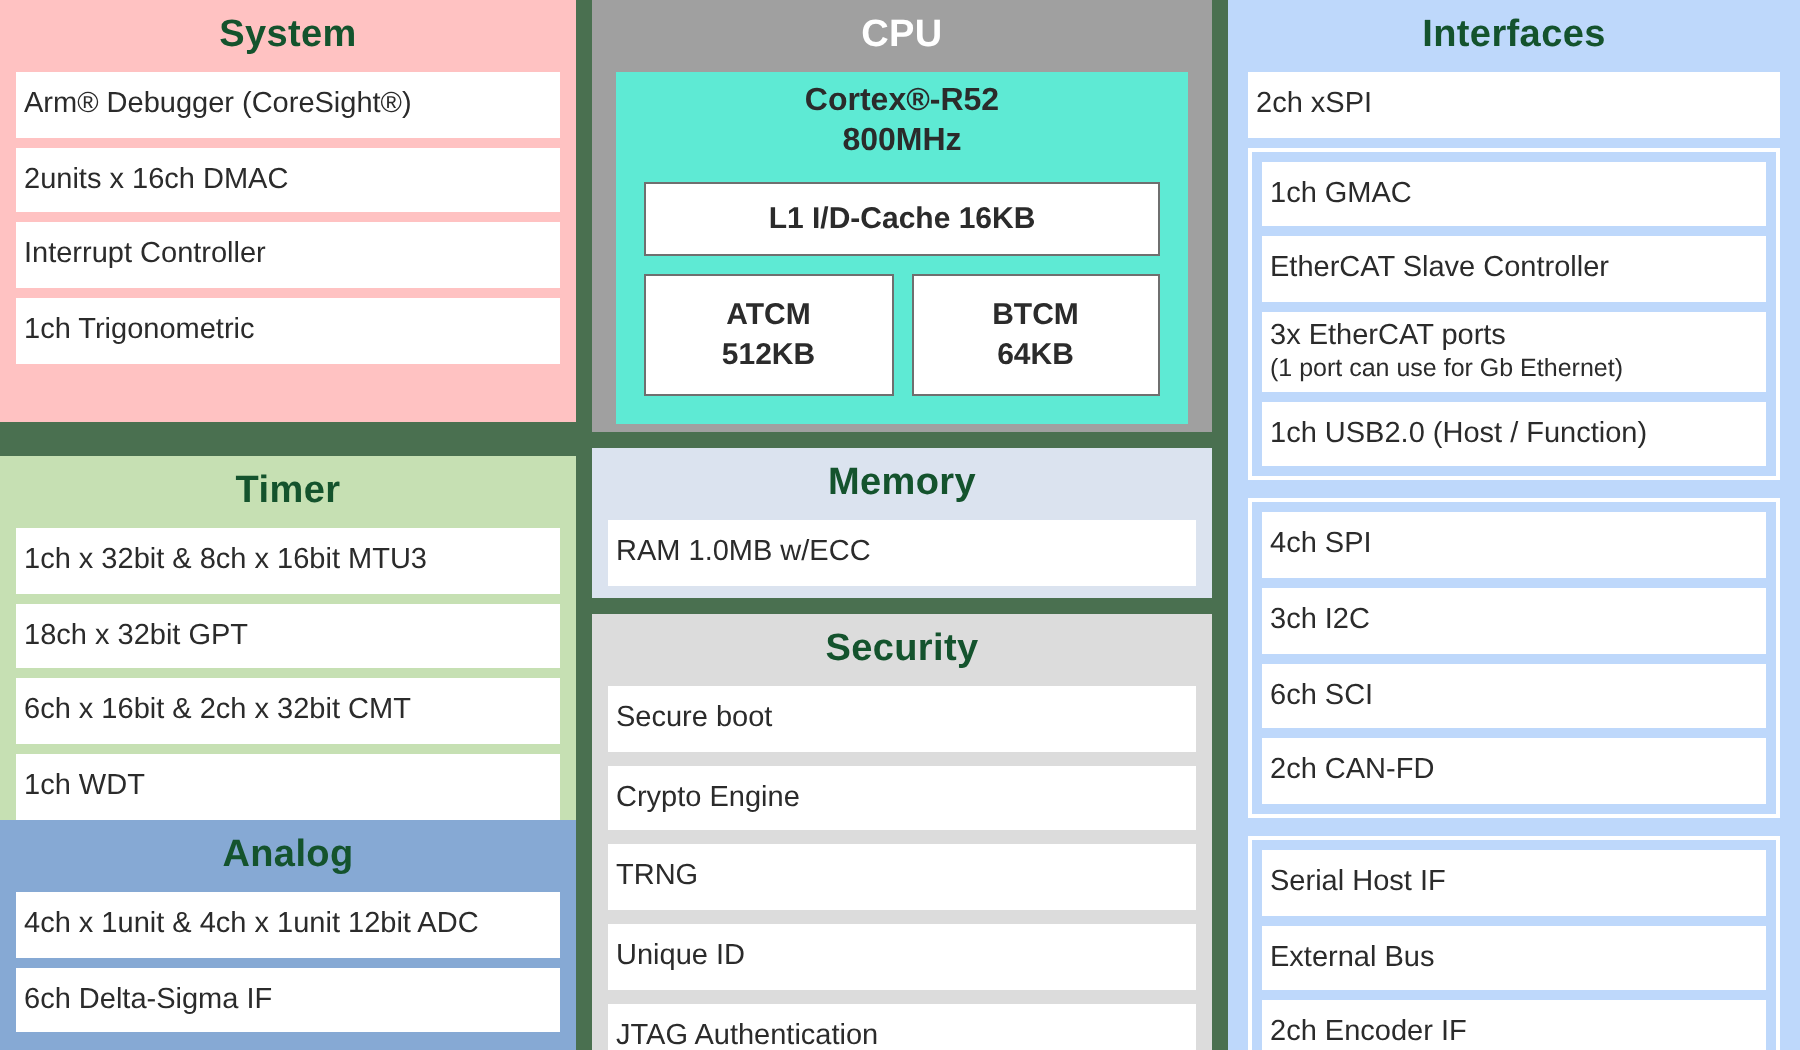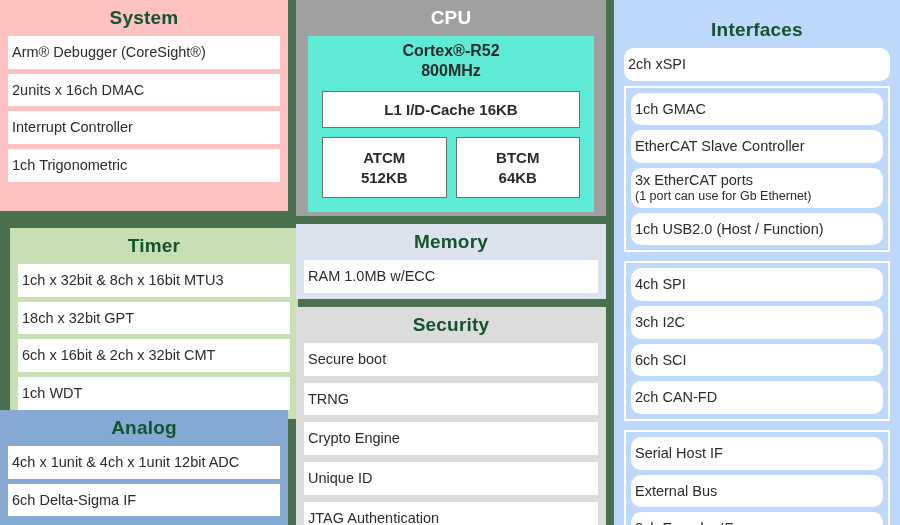--- a/index.html
+++ b/index.html
@@ -62,21 +62,21 @@
     font-size: 12.5px;
     line-height: 1.2;
   }
 
   
   #system-panel {
     left: 0px; top: 0px; width: 288px; height: 211px;
     background: #ffc2c2;
   }
   #timer-panel {
-    left: 10px; top: 228px; width: 288px; height: 191px;
+    left: 0px; top: 228px; width: 288px; height: 191px;
     background: #c6e0b3;
   }
   #analog-panel {
     left: 0px; top: 410px; width: 288px; height: 115px;
     background: #86a9d4;
   }
 
   
   #cpu-panel {
     left: 296px; top: 0px; width: 310px; height: 216px;
@@ -127,31 +127,30 @@
     background: #dcdcdc;
   }
   #security-panel .item {
     margin-bottom: 7px;
   }
 
   
   #interfaces-panel {
     left: 614px; top: 0px; width: 286px; height: 525px;
     background: #bed8fb;
-    padding: 12px 10px;
+    padding: 0 10px;
   }
   .iface-group {
     border: 2px solid #ffffff;
     padding: 5px 5px 0 5px;
     margin-bottom: 9px;
     box-sizing: border-box;
   }
   #interfaces-panel .item {
     margin-bottom: 5px;
-    border-radius: 10px;
   }
 </style>
 </head>
 <body>
 
 <div id="diagram">
 
   <div class="panel" id="system-panel">
     <div class="panel-title">System</div>
     <div class="item">Arm® Debugger (CoreSight®)</div>
@@ -196,22 +195,22 @@
   </div>
 
   <div class="panel" id="memory-panel">
     <div class="panel-title">Memory</div>
     <div class="item">RAM 1.0MB w/ECC</div>
   </div>
 
   <div class="panel" id="security-panel">
     <div class="panel-title">Security</div>
     <div class="item">Secure boot</div>
+    <div class="item">Crypto Engine</div>
     <div class="item">TRNG</div>
-    <div class="item">Crypto Engine</div>
     <div class="item">Unique ID</div>
     <div class="item">JTAG Authentication</div>
   </div>
 
   <div class="panel" id="interfaces-panel">
     <div class="panel-title">Interfaces</div>
 
     <div class="item">2ch xSPI</div>
 
     <div class="iface-group">

